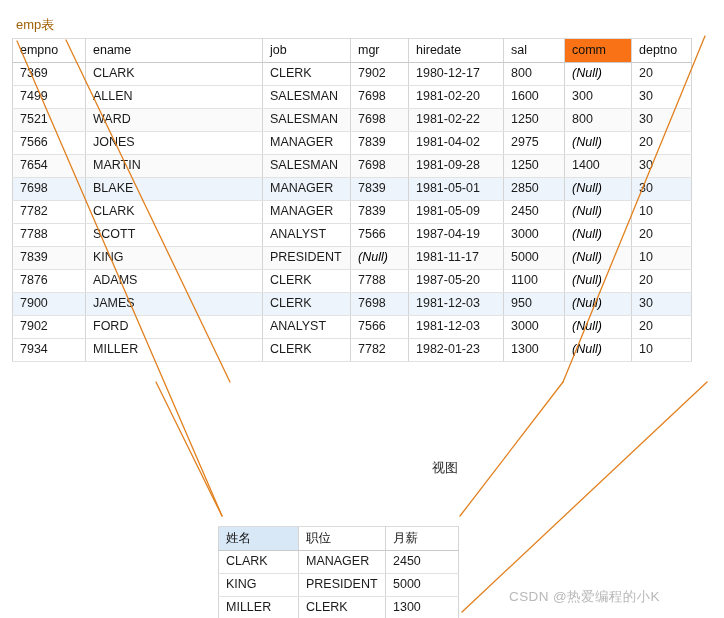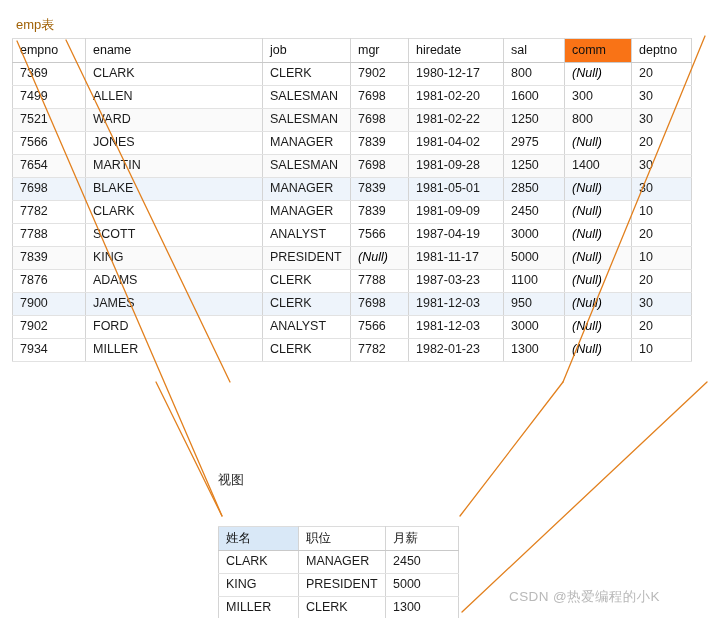--- a/index.html
+++ b/index.html
@@ -93,23 +93,23 @@
   .null-val { color: #000000; font-style: italic; }
 
   tr.alt td { background: #fafafa; }
   tr.sel td { background: #eef4fb; }
   th.hl { background: #f97316; }
 
   
   #view-title {
     position: absolute;
     left: 218px;
-    top: 471px;
+    top: 459px;
     width: 240px;
-    text-align: left;
+    text-align: right;
     font-size: 13px;
     color: #2b2b2b;
   }
 
   #view-table-wrap {
     position: absolute;
     left: 218px;
     top: 516px;
     width: 240px;
     margin-top: 10px;
@@ -219,21 +219,21 @@
             <td class="">1981-05-01</td>
             <td class="num">2850</td>
             <td class="num null-val">(Null)</td>
             <td class="num">30</td>
           </tr>
           <tr>
             <td class="num">7782</td>
             <td class="">CLARK</td>
             <td class="">MANAGER</td>
             <td class="num">7839</td>
-            <td class="">1981-09-09</td>
+            <td class="">1981-05-09</td>
             <td class="num">2450</td>
             <td class="num null-val">(Null)</td>
             <td class="num">10</td>
           </tr>
           <tr>
             <td class="num">7788</td>
             <td class="">SCOTT</td>
             <td class="">ANALYST</td>
             <td class="num">7566</td>
             <td class="">1987-04-19</td>
@@ -249,21 +249,21 @@
             <td class="">1981-11-17</td>
             <td class="num">5000</td>
             <td class="num null-val">(Null)</td>
             <td class="num">10</td>
           </tr>
           <tr>
             <td class="num">7876</td>
             <td class="">ADAMS</td>
             <td class="">CLERK</td>
             <td class="num">7788</td>
-            <td class="">1987-03-23</td>
+            <td class="">1987-05-20</td>
             <td class="num">1100</td>
             <td class="num null-val">(Null)</td>
             <td class="num">20</td>
           </tr>
           <tr class="sel">
             <td class="num">7900</td>
             <td class="">JAMES</td>
             <td class="">CLERK</td>
             <td class="num">7698</td>
             <td class="">1981-12-03</td>

